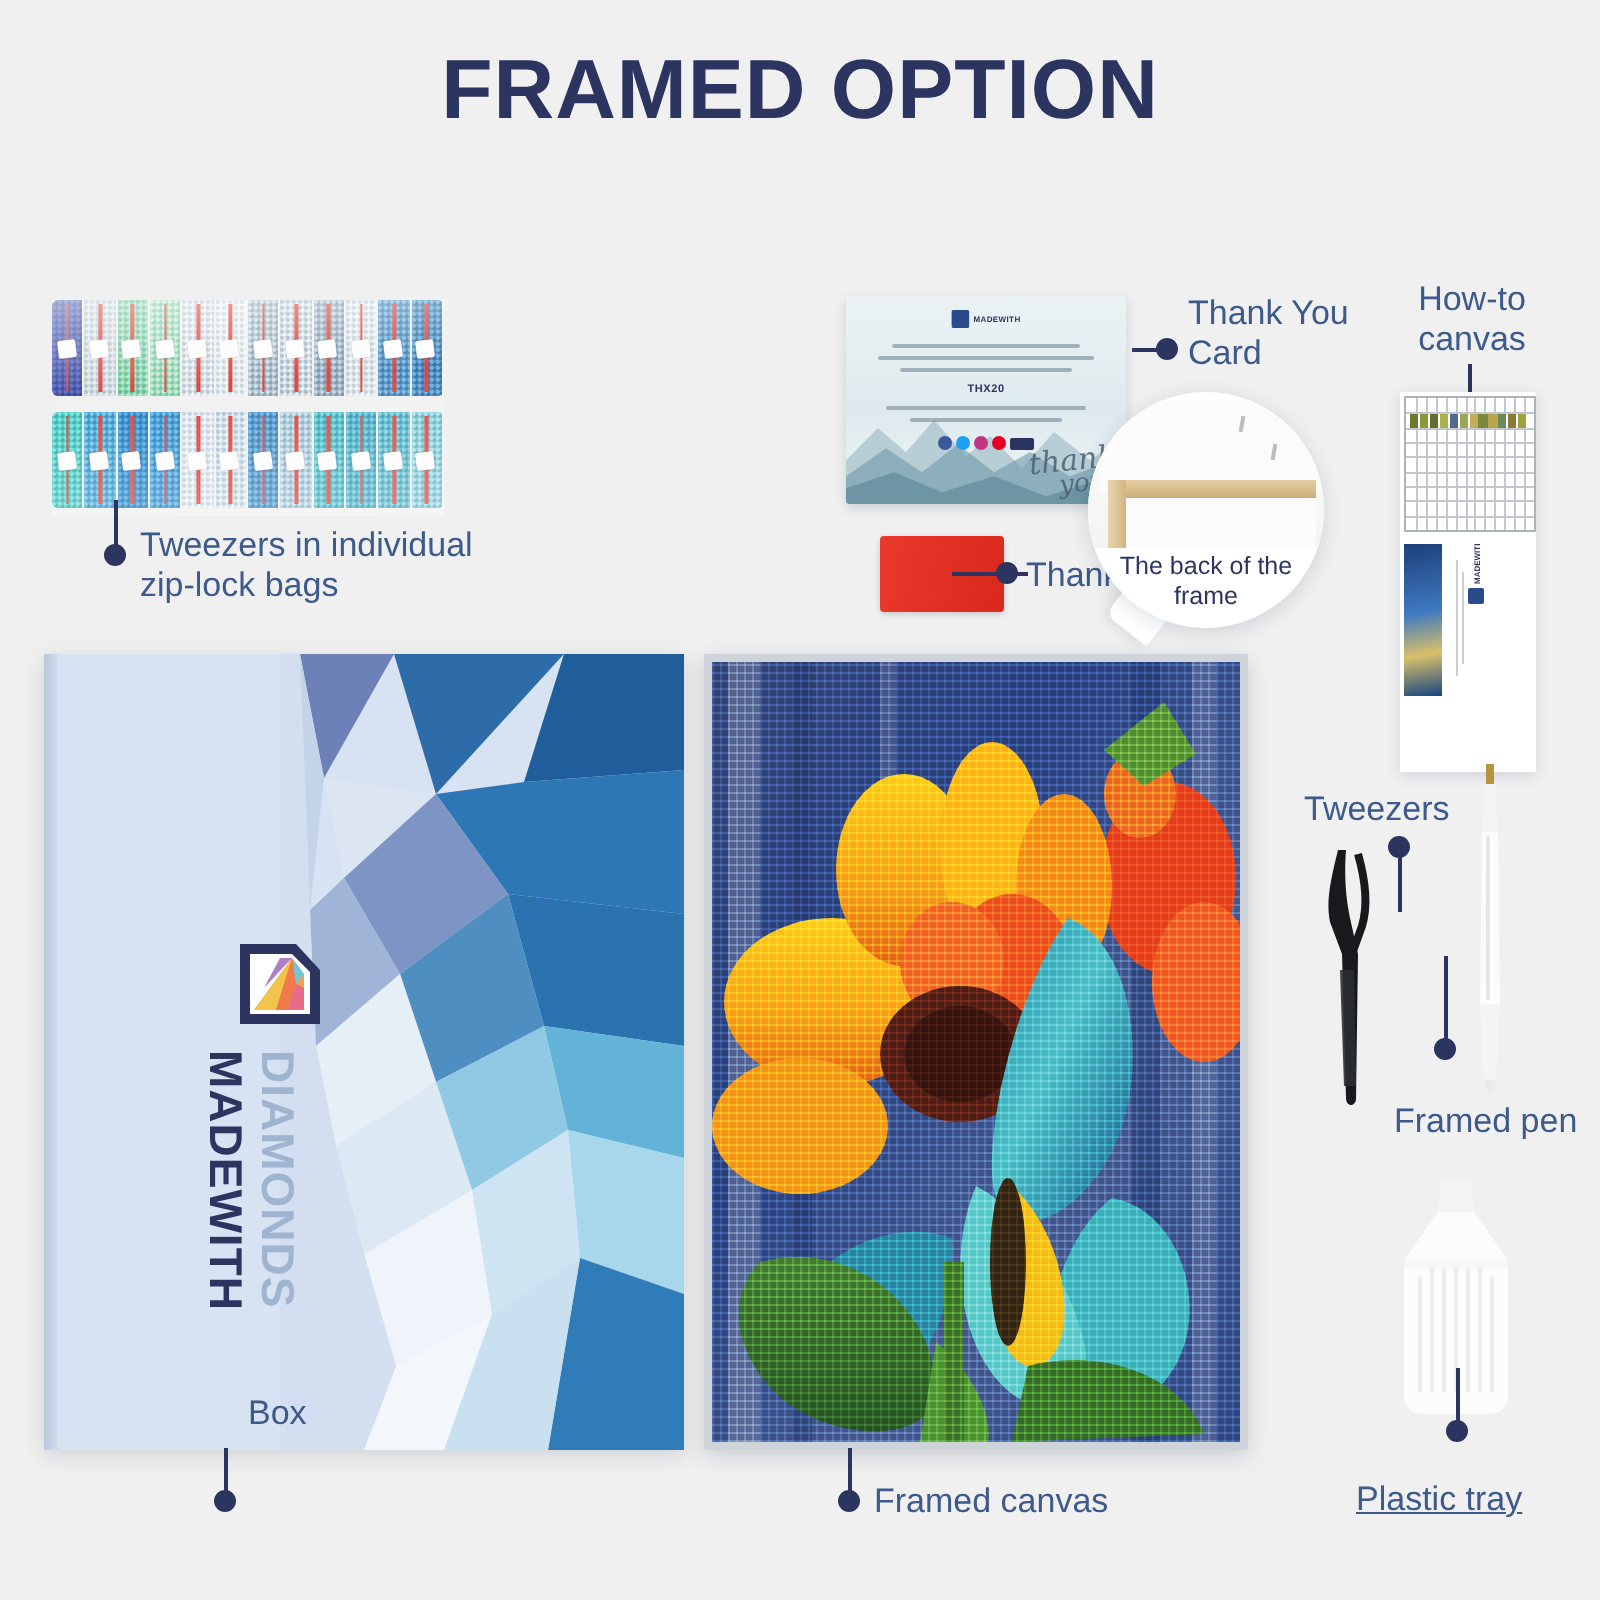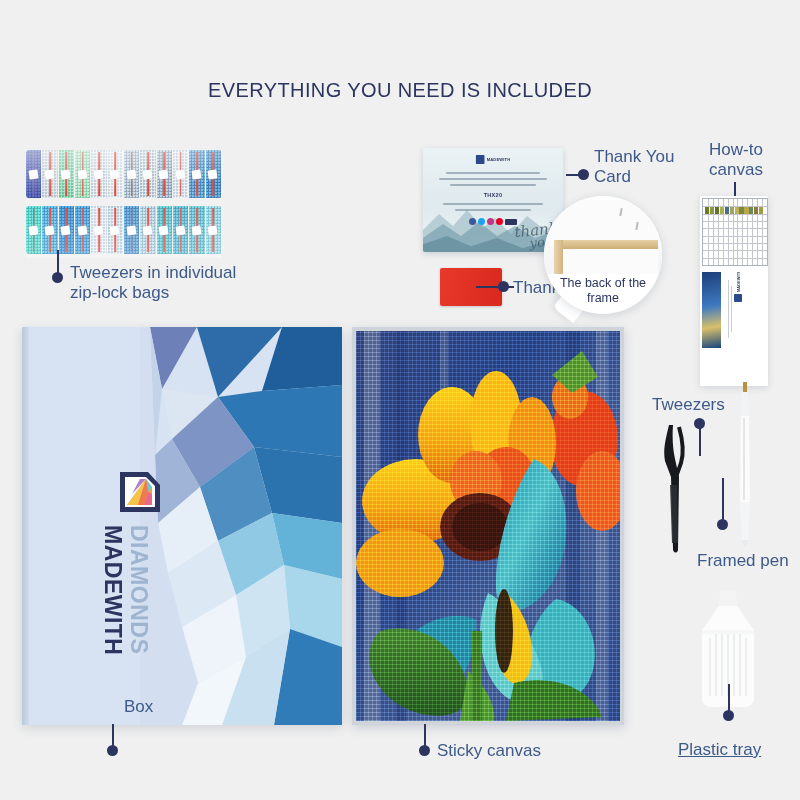--- a/index.html
+++ b/index.html
@@ -150,21 +150,21 @@
   
   .pen{position:absolute;left:737px;top:382px;width:16px;height:165px;}
   
   .tray{position:absolute;left:684px;top:590px;width:88px;height:118px;}
 </style>
 </head>
 <body>
 
 <div class="stage">
 
-  <div class="subtitle">EVERYTHING YOU NEED IS INCLUDED</div>
+  <div class="title">FRAMED OPTION</div>
 
   <div class="bags">
     <div class="bagrow r1" id="bagrow1">
         <div class="bag" style="left: 0px; width: 15.3333px;">
           <div class="beads" style="background: radial-gradient(circle at 30% 30%, rgb(68, 85, 192) 0px, rgb(68, 85, 192) 1px, transparent 1px) 0% 0% / 3px 3px, radial-gradient(circle at 70% 70%, rgb(29, 47, 134) 0px, rgb(29, 47, 134) 1px, transparent 1px) 0% 0% / 3px 3px,  0% 0% / 100% 100% rgb(44, 63, 158);"></div>
           <div class="zip"></div>
           <div class="tag"></div>
         </div>
         <div class="bag" style="left: 16.3333px; width: 15.3333px;">
           <div class="beads" style="background: radial-gradient(circle at 30% 30%, rgb(174, 191, 201) 0px, rgb(174, 191, 201) 1px, transparent 1px) 0% 0% / 3px 3px, radial-gradient(circle at 70% 70%, rgb(227, 233, 237) 0px, rgb(227, 233, 237) 1px, transparent 1px) 0% 0% / 3px 3px,  0% 0% / 100% 100% rgb(207, 217, 223);"></div>
@@ -508,21 +508,21 @@
         <path d="M24,300 C70,288 110,322 112,362 C114,388 70,392 40,372 C14,354 4,320 24,300 Z" fill="url(#leafg)"></path>
         <path d="M158,352 C196,342 236,358 246,386 L150,390 Z" fill="#3f7f2e"></path>
         <path d="M112,340 C134,358 140,380 138,390 L104,390 Z" fill="#57a03a"></path>
         <rect x="116" y="300" width="10" height="90" fill="#47842f"></rect>
       </svg>
       <div class="beadtex"></div>
     </div>
   </div>
   <div class="lead v" style="left:424px;top:724px;height:24px;"></div>
   <div class="dot" style="left:419px;top:745px;"></div>
-  <div class="lbl" style="left:437px;top:741px;">Sticky canvas</div>
+  <div class="lbl" style="left:437px;top:741px;">Framed canvas</div>
 
   <div class="tweez">
     <svg width="40" height="130" viewBox="0 0 40 130">
       <path d="M14,0 C10,16 8,26 10,36 L16,52 L18,124 C18,128 22,129 23,125 L24,52 L20,34 C18,24 17,14 18,0 Z" fill="#17191d"></path>
       <path d="M24,2 C28,16 29,28 26,38 L21,52" fill="none" stroke="#17191d" stroke-width="4"></path>
       <path d="M15,60 L22,60 L23,118 L17,118 Z" fill="#2a2d33" opacity=".9"></path>
     </svg>
   </div>
   <div class="lbl" style="left:652px;top:395px;">Tweezers</div>
   <div class="dot" style="left:694px;top:418px;"></div>

